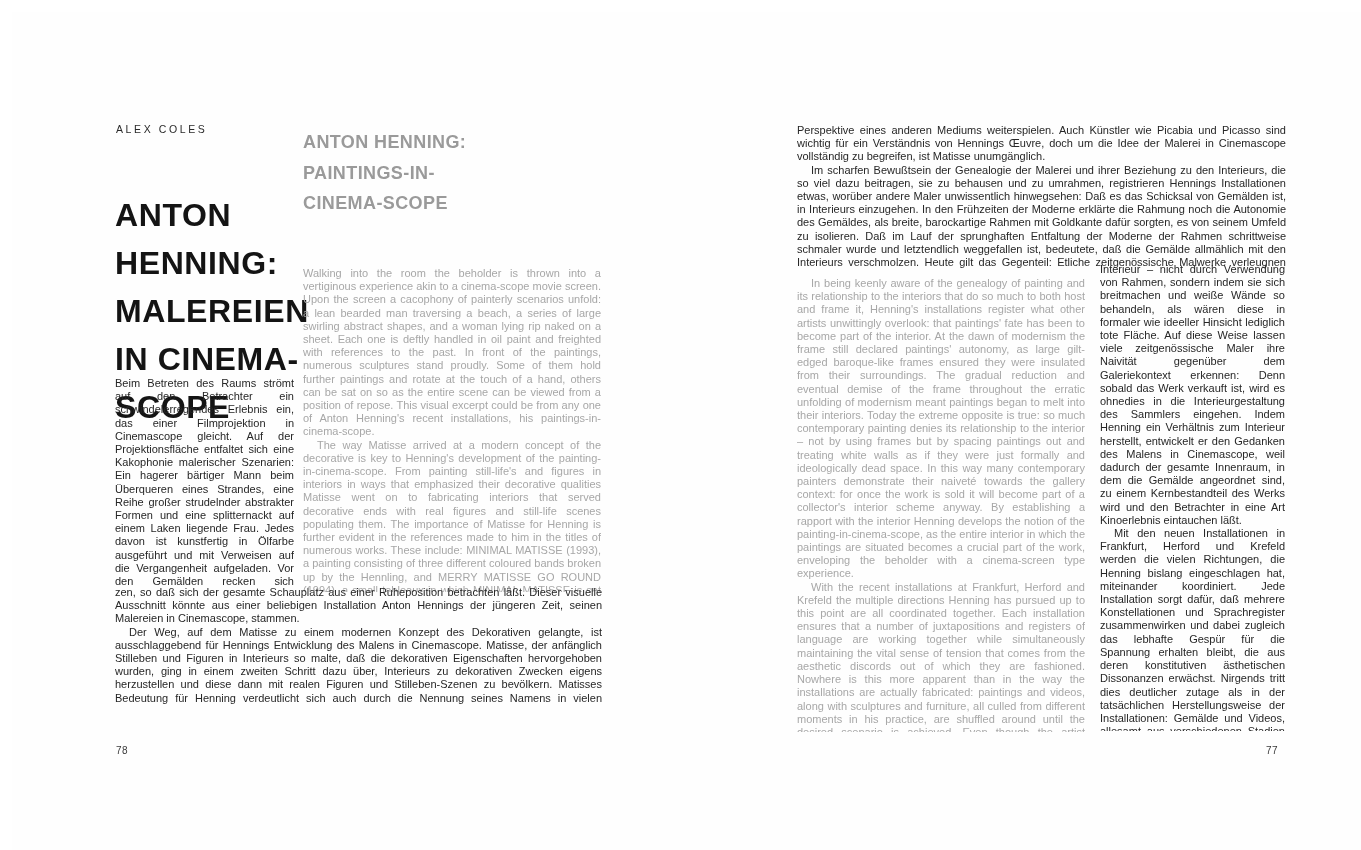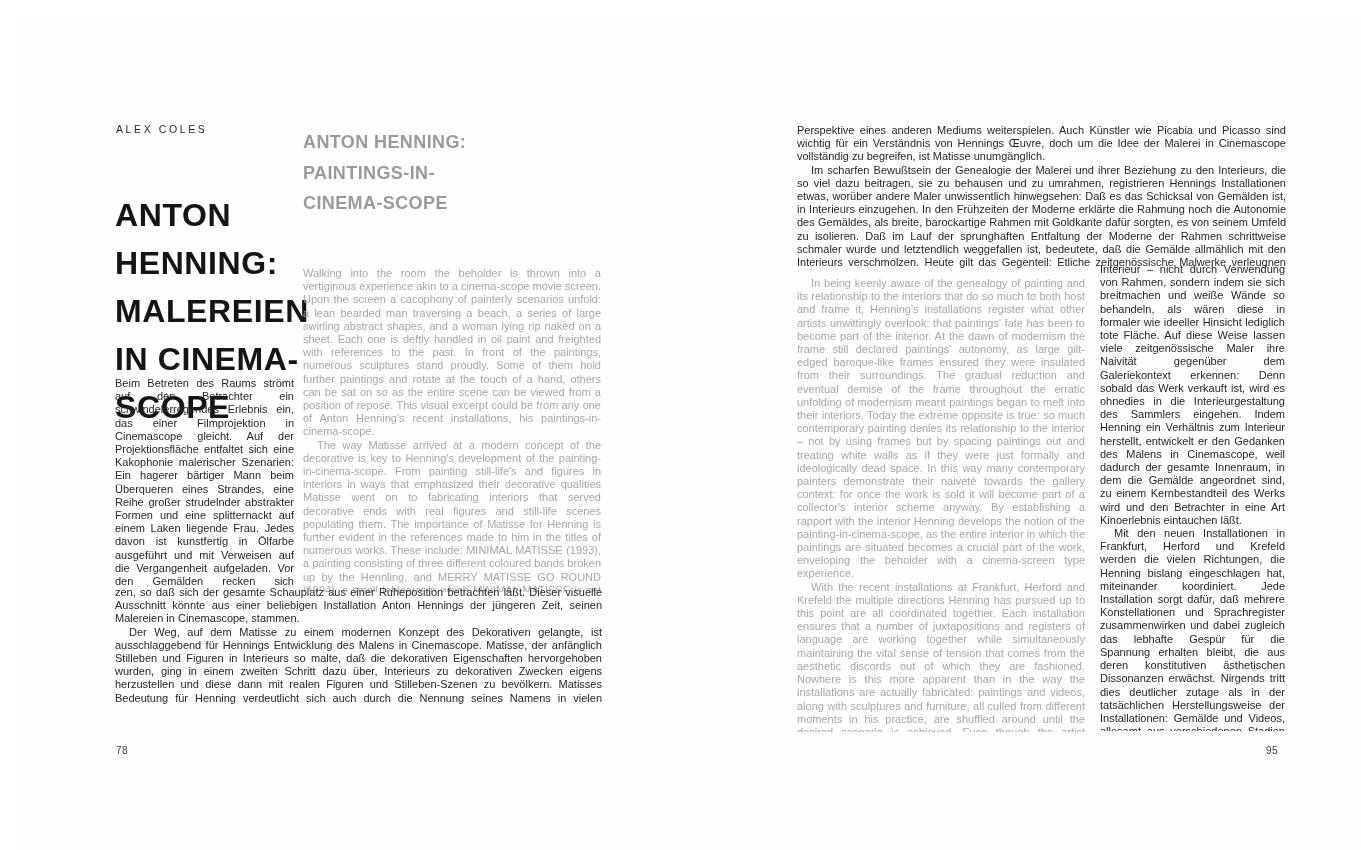--- a/index.html
+++ b/index.html
@@ -117,16 +117,16 @@
     <div class="abs textcol en col-right-en" lang="en">
         <p class="para indent">In being keenly aware of the genealogy of painting and its relationship to the interiors that do so much to both host and frame it, Henning's installations register what other artists unwittingly overlook: that paintings' fate has been to become part of the interior. At the dawn of modernism the frame still declared paintings' autonomy, as large gilt-edged baroque-like frames ensured they were insulated from their surroundings. The gradual reduction and eventual demise of the frame throughout the erratic unfolding of modernism meant paintings began to melt into their interiors. Today the extreme opposite is true: so much contemporary painting denies its relationship to the interior – not by using frames but by spacing paintings out and treating white walls as if they were just formally and ideologically dead space. In this way many contemporary painters demonstrate their naiveté towards the gallery context: for once the work is sold it will become part of a collector's interior scheme anyway. By establishing a rapport with the interior Henning develops the notion of the painting-in-cinema-scope, as the entire interior in which the paintings are situated becomes a crucial part of the work, enveloping the beholder with a cinema-screen type experience.</p>
         <p class="para indent">With the recent installations at Frankfurt, Herford and Krefeld the multiple directions Henning has pursued up to this point are all coordinated together. Each installation ensures that a number of juxtapositions and registers of language are working together while simultaneously maintaining the vital sense of tension that comes from the aesthetic discords out of which they are fashioned. Nowhere is this more apparent than in the way the installations are actually fabricated: paintings and videos, along with sculptures and furniture, all culled from different moments in his practice, are shuffled around until the desired scenario is achieved. Even though the artist constructs versions of the installations in his studio, and thus has the time to work this out before arriving at the museum, their compositions can still change later. The results this process yields are at once more discreet and yet at the same time more involving than the earlier work. The theatrical elements that</p>
       </div>
 
     <div class="abs textcol de col-right-de" lang="de">
         <p class="para">Interieur – nicht durch Verwendung von Rahmen, sondern indem sie sich breitmachen und weiße Wände so behandeln, als wären diese in formaler wie ideeller Hinsicht lediglich tote Fläche. Auf diese Weise lassen viele zeitgenössische Maler ihre Naivität gegenüber dem Galeriekontext erkennen: Denn sobald das Werk verkauft ist, wird es ohnedies in die Interieurgestaltung des Sammlers eingehen. Indem Henning ein Verhältnis zum Interieur herstellt, entwickelt er den Gedanken des Malens in Cinemascope, weil dadurch der gesamte Innenraum, in dem die Gemälde angeordnet sind, zu einem Kernbestandteil des Werks wird und den Betrachter in eine Art Kinoerlebnis eintauchen läßt.</p>
         <p class="para indent">Mit den neuen Installationen in Frankfurt, Herford und Krefeld werden die vielen Richtungen, die Henning bislang eingeschlagen hat, miteinander koordiniert. Jede Installation sorgt dafür, daß mehrere Konstellationen und Sprachregister zusammenwirken und dabei zugleich das lebhafte Gespür für die Spannung erhalten bleibt, die aus deren konstitutiven ästhetischen Dissonanzen erwächst. Nirgends tritt dies deutlicher zutage als in der tatsächlichen Herstellungsweise der Installationen: Gemälde und Videos, allesamt aus verschiedenen Stadien seines Schaffens ausgewählt, werden so lange umhergeschoben, bis das gewünschte Szenario erreicht ist. Obwohl der Künstler Versionen seiner Installationen vorab im Atelier</p>
       </div>
 
-    <div class="abs pagenum pagenum-right">95</div>
+    <div class="abs pagenum pagenum-right">77</div>
   </section>
 
 </div>
 
 </body></html>

